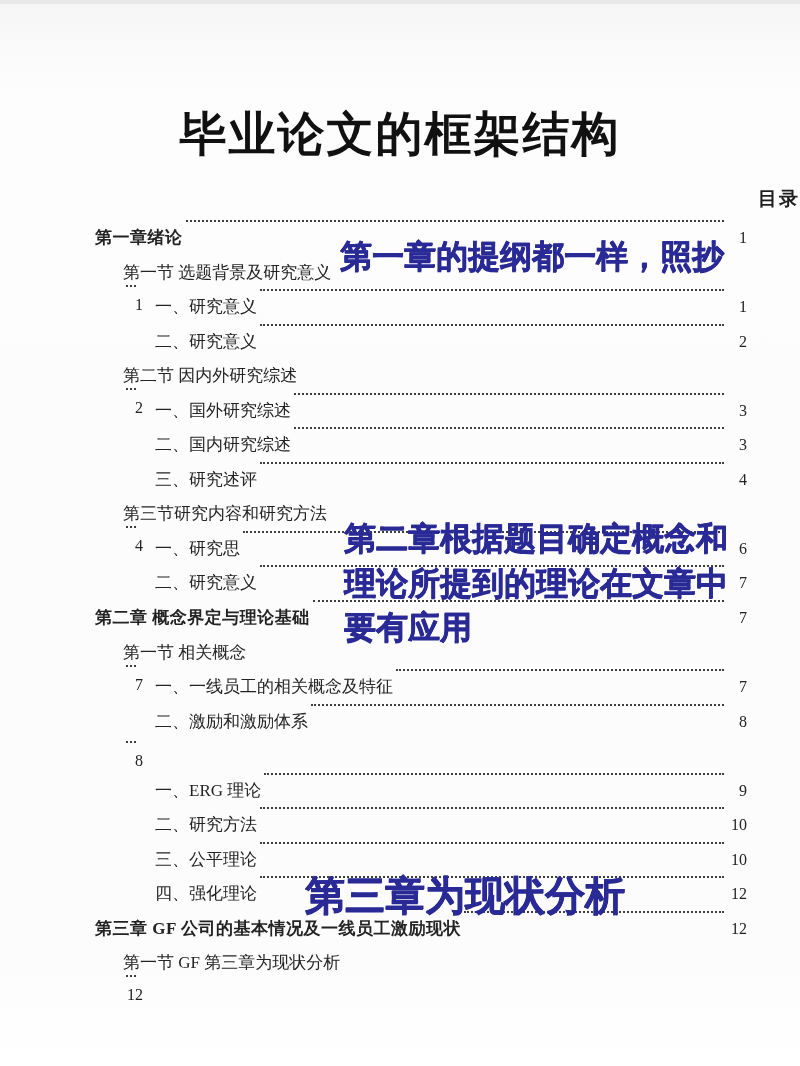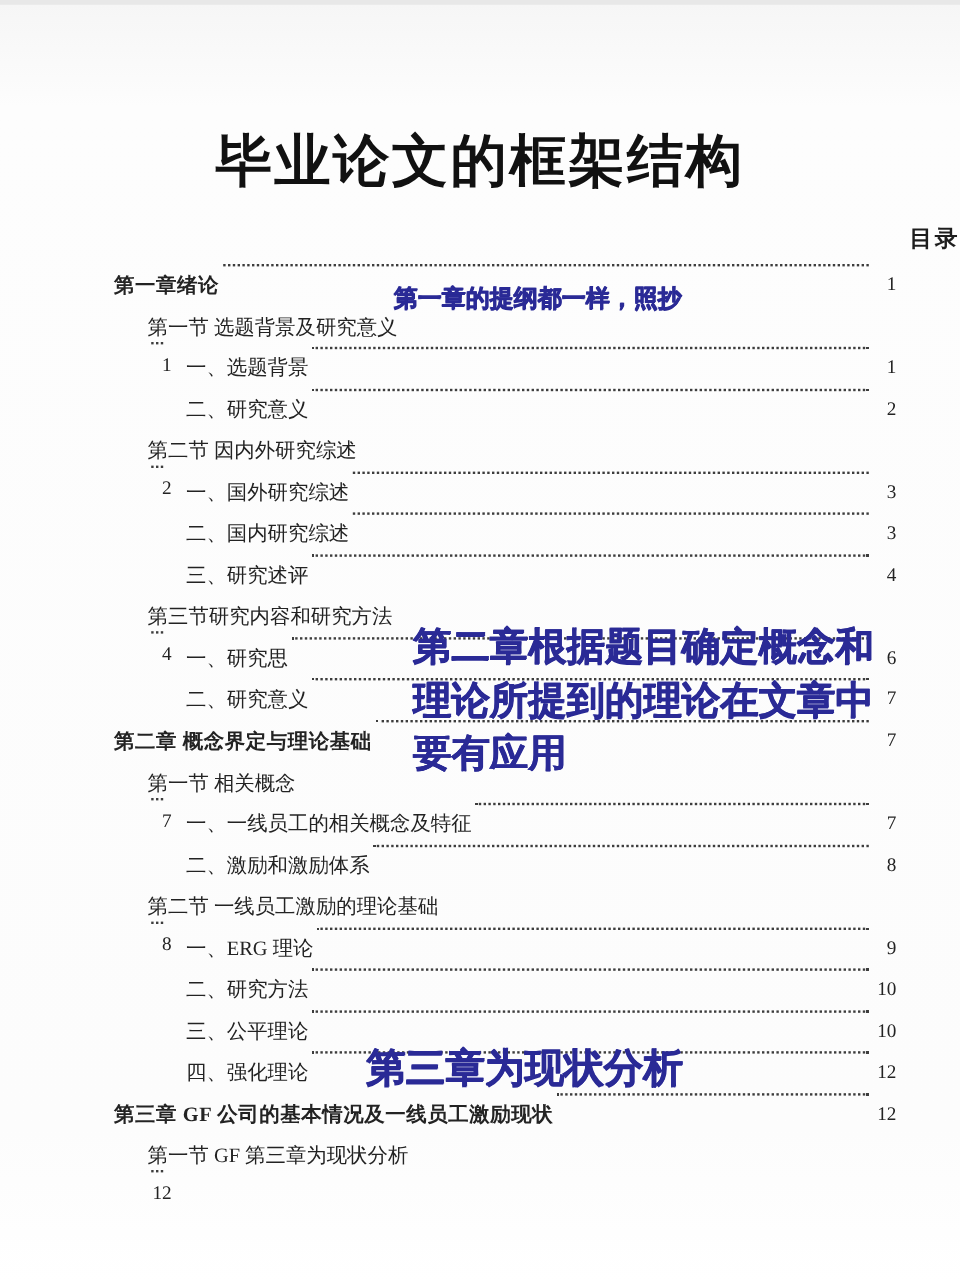--- a/index.html
+++ b/index.html
@@ -69,23 +69,23 @@
   }
   .annotation {
     position: absolute;
     font-family: "Liberation Sans", "DejaVu Sans", sans-serif;
     font-weight: 700;
     color: #2a2a96;
     text-shadow: 0.6px 0 0 #2a2a96, 0 0.6px 0 #2a2a96;
     white-space: nowrap;
     pointer-events: none;
   }
-  .annotation.a1 { top: 231px; left: 328px; font-size: 20px; }
+  .annotation.a1 { top: 231px; left: 340px; font-size: 32px; }
   .annotation.a2 { top: 512px; left: 344px; font-size: 32px; line-height: 44.5px; }
-  .annotation.a3 { top: 864px; left: 305px; font-size: 33px; }
+  .annotation.a3 { top: 864px; left: 305px; font-size: 40px; }
 </style>
 </head>
 <body>
 
 <div class="page">
 
   <h1 class="doc-title">毕业论文的框架结构</h1>
 
   <div class="toc-heading">目录</div>
 
@@ -94,21 +94,21 @@
         <span class="label">第一章绪论</span>
         <span class="leader"></span>
         <span class="pagenum">1</span>
       </div>
       <div class="toc-row section">
         <span class="label">第一节 选题背景及研究意义</span>
         <span class="leader"></span>
         <span class="pagenum">1</span>
       </div>
       <div class="toc-row item">
-        <span class="label">一、选题背景</span>
+        <span class="label">一、研究意义</span>
         <span class="leader"></span>
         <span class="pagenum">1</span>
       </div>
       <div class="toc-row item">
         <span class="label">二、研究意义</span>
         <span class="leader"></span>
         <span class="pagenum">2</span>
       </div>
       <div class="toc-row section">
         <span class="label">第二节 因内外研究综述</span>
@@ -159,21 +159,20 @@
         <span class="label">一、一线员工的相关概念及特征</span>
         <span class="leader"></span>
         <span class="pagenum">7</span>
       </div>
       <div class="toc-row item">
         <span class="label">二、激励和激励体系</span>
         <span class="leader"></span>
         <span class="pagenum">8</span>
       </div>
       <div class="toc-row section">
-        <span class="label">第二节 一线员工激励的理论基础</span>
         <span class="leader"></span>
         <span class="pagenum">8</span>
       </div>
       <div class="toc-row item">
         <span class="label">一、ERG 理论</span>
         <span class="leader"></span>
         <span class="pagenum">9</span>
       </div>
       <div class="toc-row item">
         <span class="label">二、研究方法</span>

